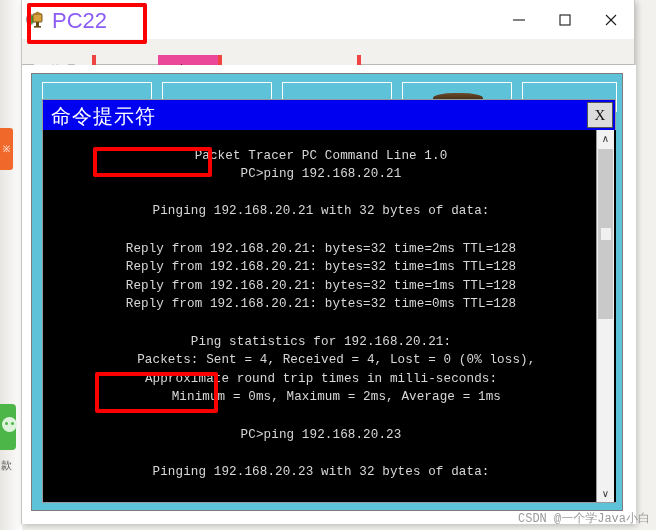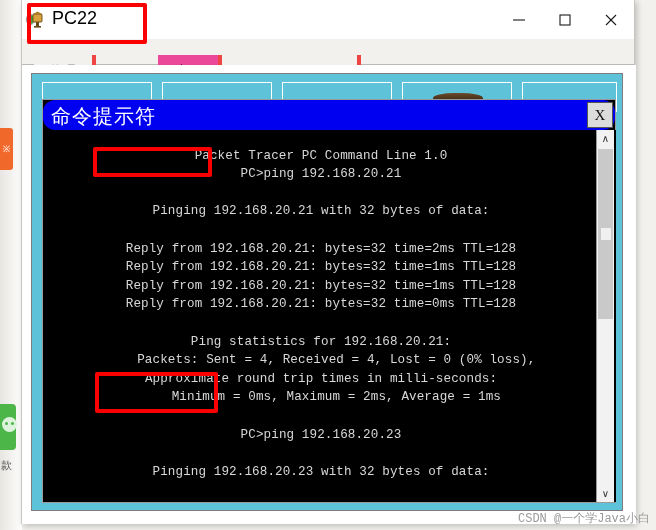--- a/index.html
+++ b/index.html
@@ -58,21 +58,21 @@
   }
   .titlebar {
     position: absolute; left: 0; top: 0; width: 100%; height: 40px;
     background: #ffffff;
   }
   .title-icon {
     position: absolute; left: 3px; top: 10px; width: 20px; height: 20px;
   }
   .title-text {
     position: absolute; left: 30px; top: 8px;
-    font-size: 18px; color: #000000;
+    font-size: 22px; color: #8b5cf6;
     font-family: "Liberation Sans", sans-serif;
   }
   .win-btns {
     position: absolute; right: 0; top: 0; height: 40px;
     display: flex; align-items: center;
   }
   .win-btn {
     width: 46px; height: 40px; display: flex;
     align-items: center; justify-content: center;
     font-size: 15px; color: #222; cursor: default;
@@ -135,21 +135,20 @@
   .cmd-window {
     position: absolute; left: 10px; top: 25px;
     width: 574px; height: 404px;
     background: #000000;
     border: 1px solid #9a9a9a;
     box-sizing: border-box;
   }
   .cmd-titlebar {
     position: absolute; left: 0; top: 0; width: 100%; height: 30px;
     background: #0000f0;
-    border-radius: 12px;
   }
   .cmd-title {
     position: absolute; left: 8px; top: 3px;
     color: #ffffff; font-size: 20px; letter-spacing: 1px;
     font-family: "DejaVu Sans", sans-serif;
   }
   .cmd-close {
     position: absolute; right: 2px; top: 2px;
     width: 26px; height: 26px;
     background: #dcdcdc;

